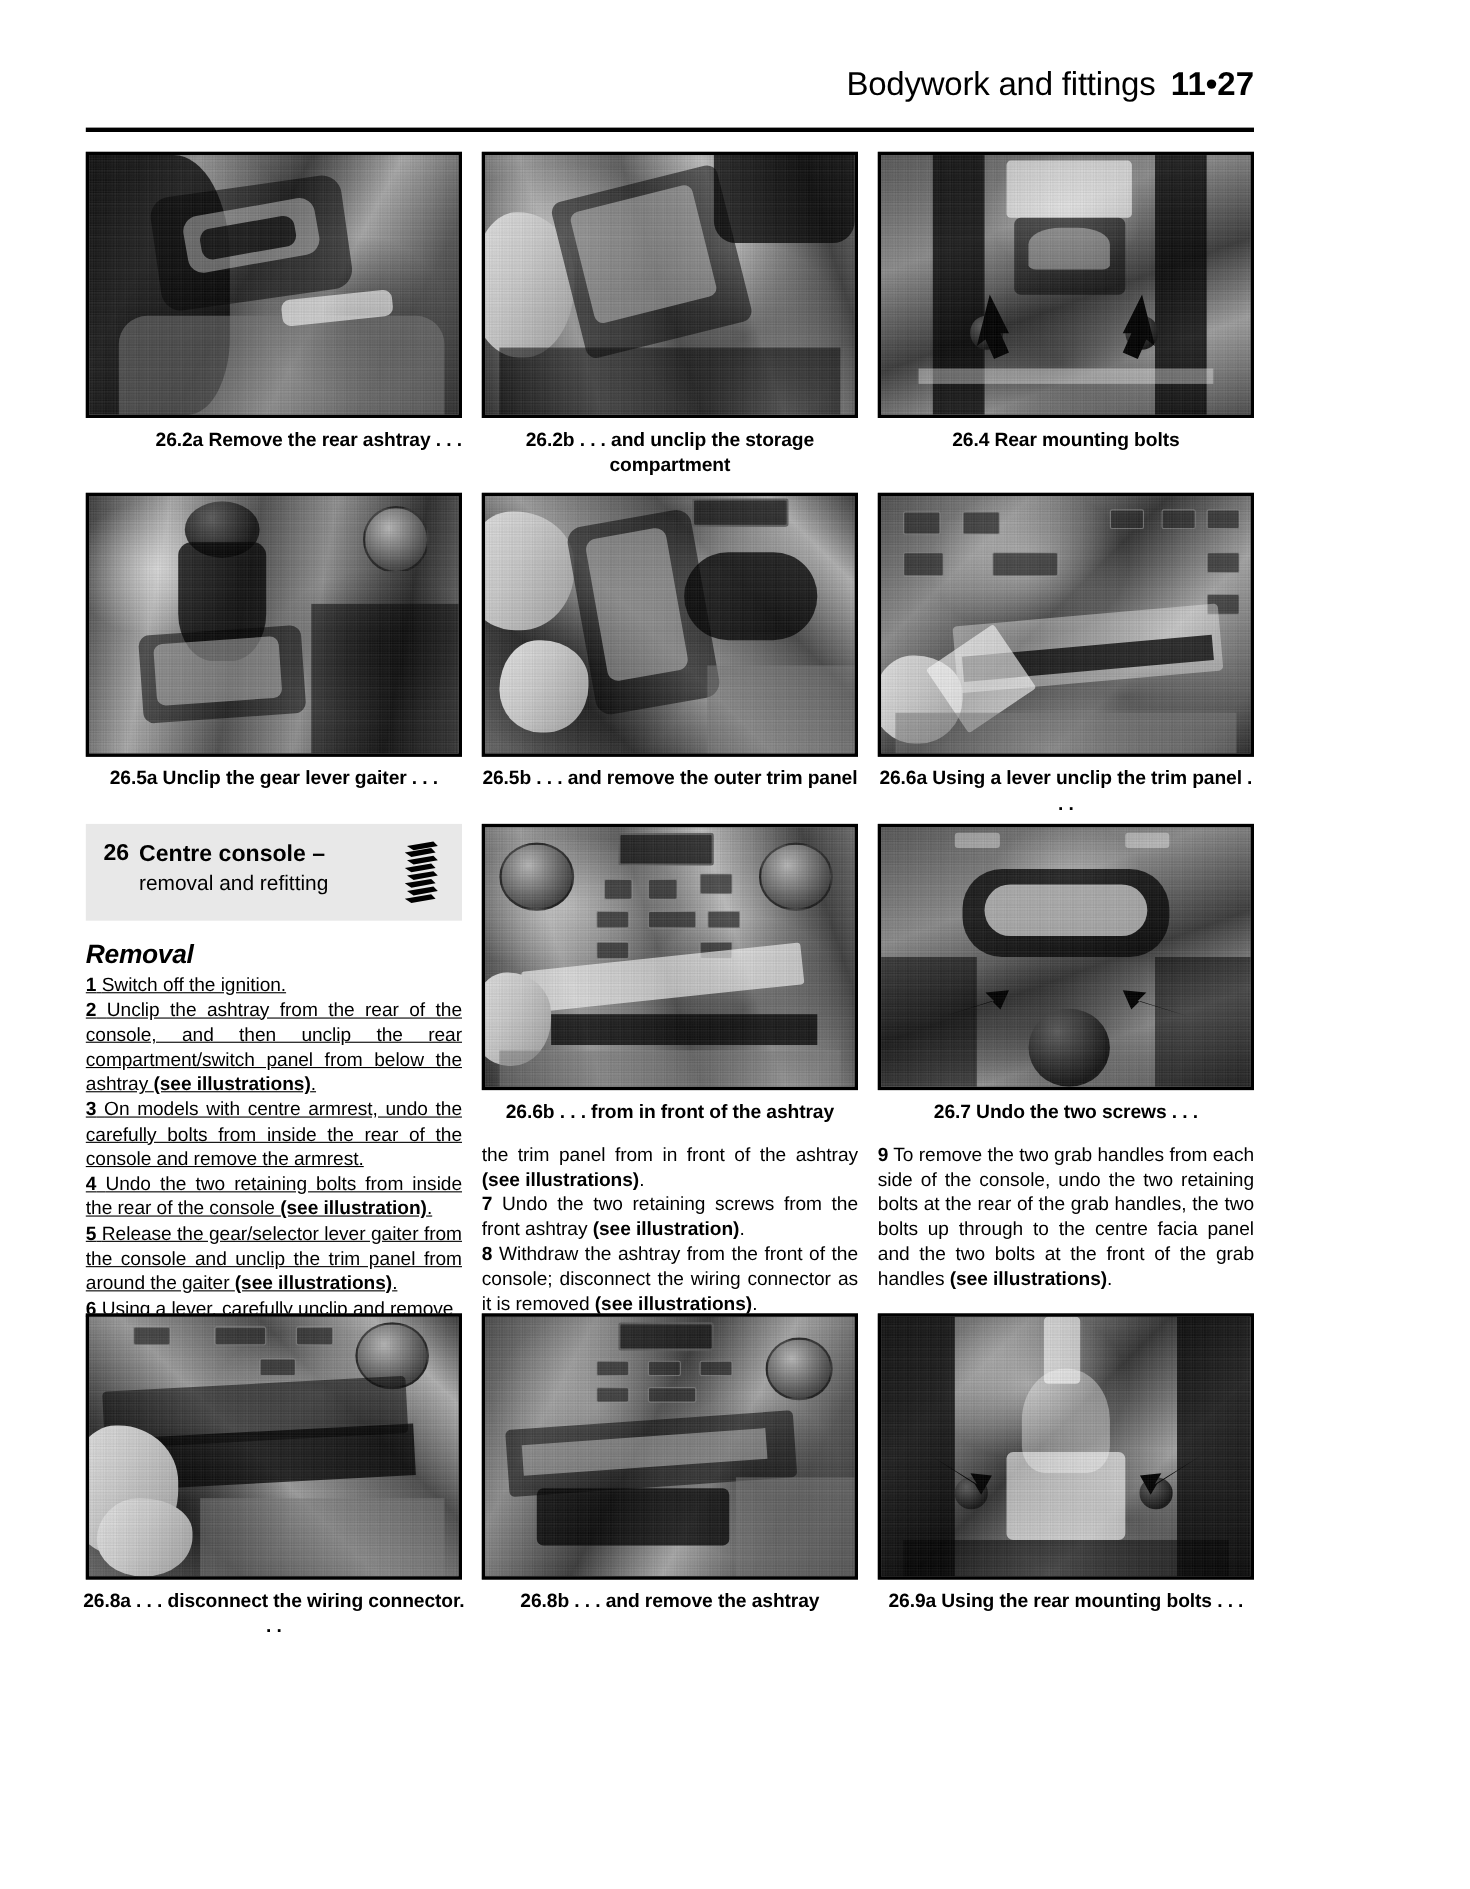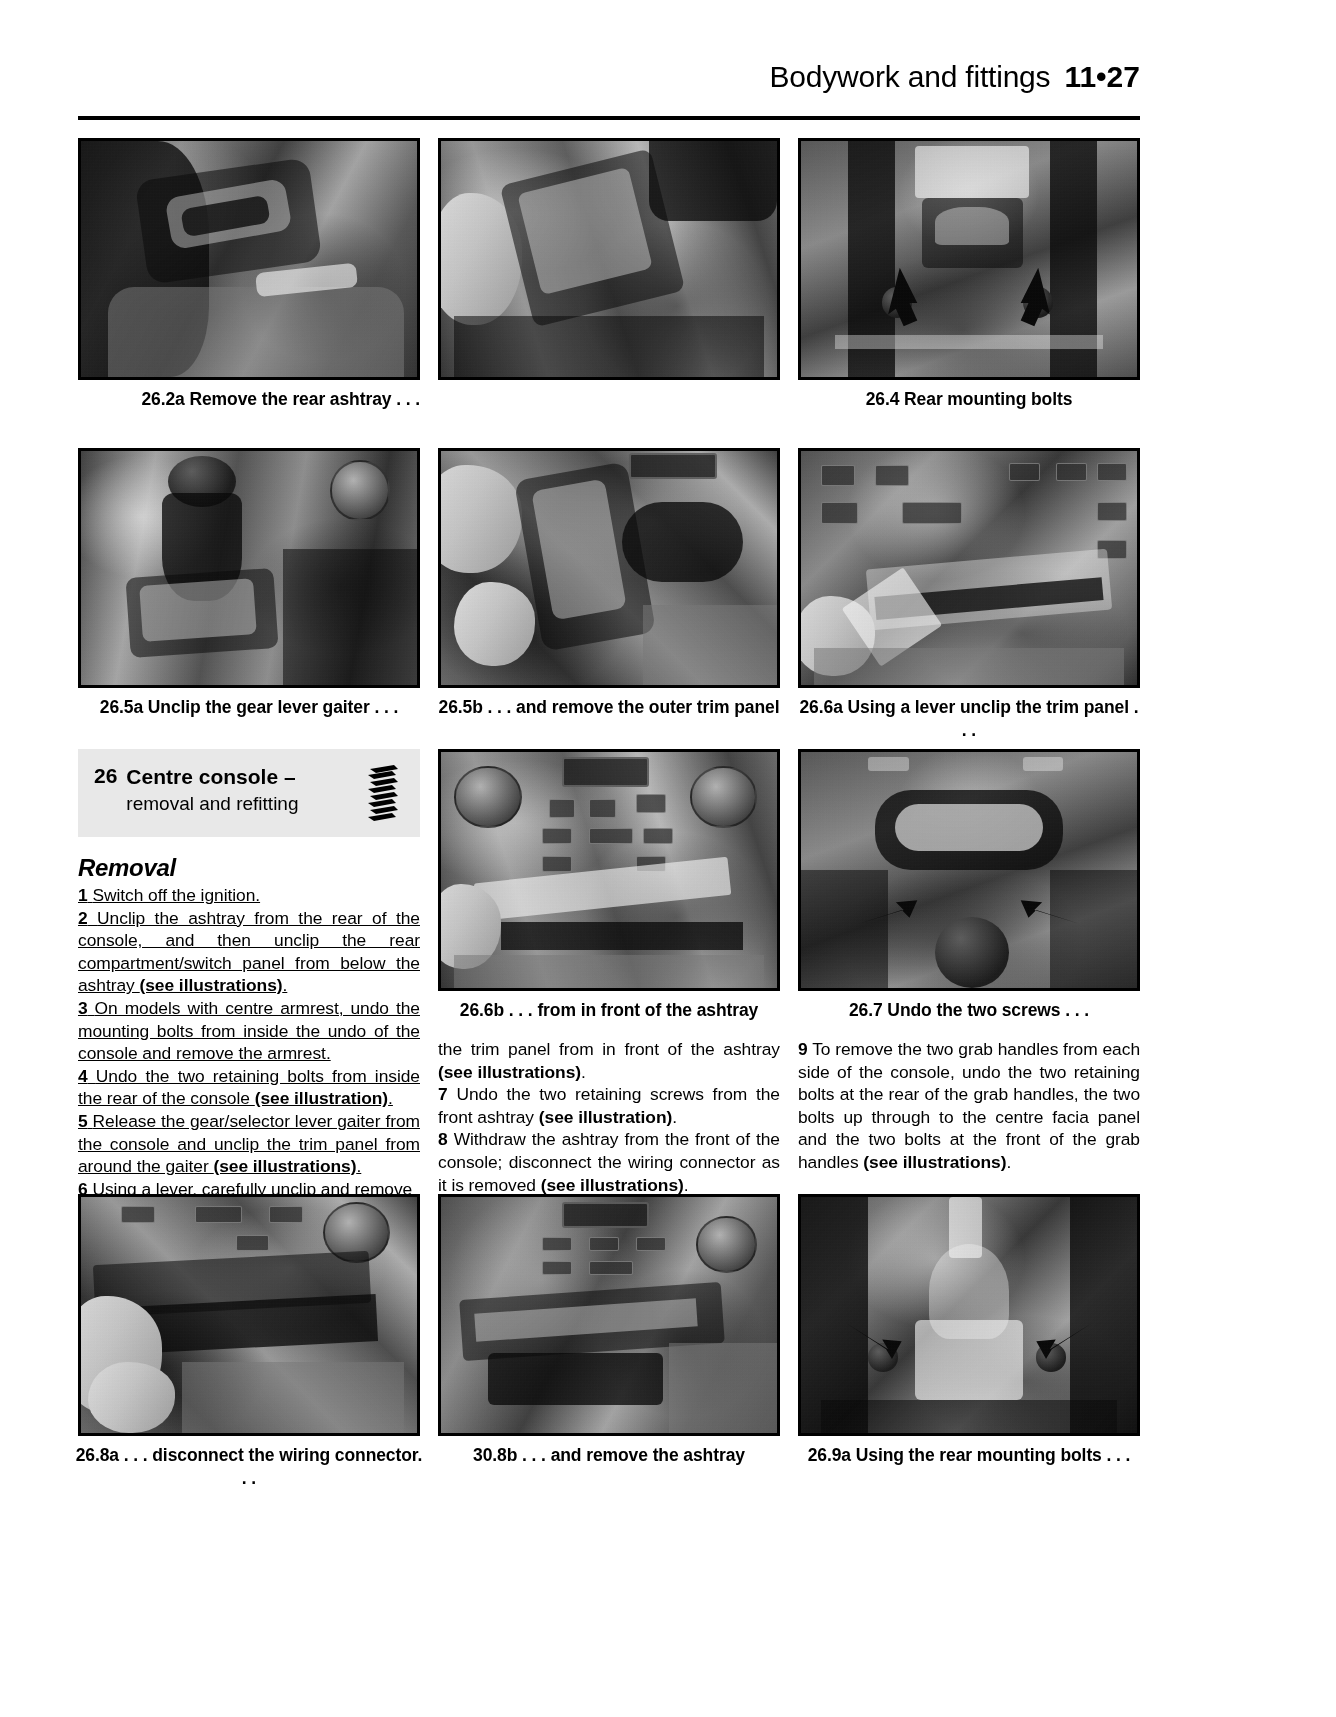--- a/index.html
+++ b/index.html
@@ -244,20 +244,21 @@
       <div class="sh sh-light" style="left:10%; top:82%; width:80%; height:6%;"></div>
       <svg class="arrow-svg" style="left:0; top:0; width:100%; height:100%;" viewBox="0 0 342 242">
         <polygon points="100,130 118,166 110,166 118,184 104,190 96,172 88,178" fill="#000"></polygon>
         <polygon points="242,130 224,166 232,166 224,184 238,190 246,172 254,178" fill="#000"></polygon>
       </svg>
       <div class="grain"></div>
     </div>
   </div>
 
   <div class="caption" style="left:78px; top:372px; width:342px;text-align:right;">26.2a  Remove the rear ashtray . . .</div>
+  <div class="caption" style="left:438px; top:372px; width:342px;">26.2b  . . . and unclip the storage compartment</div>
   <div class="caption" style="left:798px; top:372px; width:342px;">26.4  Rear mounting bolts</div>
 
   <div class="photo tex-d" style="left:78px; top:432px; width:342px; height:240px;">
     <div class="ph-inner">
       <div class="knob" style="left:26%; top:2%; width:20%; height:22%;"></div>
       <div class="sh sh-darker" style="left:24%; top:18%; width:24%; height:46%; border-radius:12px 12px 40% 40%;"></div>
       <div class="sh sh-dark" style="left:14%; top:52%; width:44%; height:34%; border-radius:10px; transform:rotate(-4deg);"></div>
       <div class="sh sh-light" style="left:18%; top:56%; width:34%; height:24%; border-radius:8px; transform:rotate(-4deg);"></div>
       <div class="dial" style="left:74%; top:4%; width:18%; height:26%;"></div>
       <div class="sh sh-dark" style="left:60%; top:42%; width:40%; height:58%;"></div>
@@ -328,21 +329,21 @@
     <p>
       <span class="step-n">1</span>
       <span>Switch off the ignition.</span>
     </p>
     <p>
       <span class="step-n">2</span>
       <span>Unclip the ashtray from the rear of the console, and then unclip the rear compartment/switch panel from below the ashtray </span><b>(see illustrations)</b><span>.</span>
     </p>
     <p>
       <span class="step-n">3</span>
-      <span>On models with centre armrest, undo the mounting bolts from inside the undo of the console and remove the armrest.</span>
+      <span>On models with centre armrest, undo the carefully bolts from inside the rear of the console and remove the armrest.</span>
     </p>
     <p>
       <span class="step-n">4</span>
       <span>Undo the two retaining bolts from inside the rear of the console </span><b>(see illustration)</b><span>.</span>
     </p>
     <p>
       <span class="step-n">5</span>
       <span>Release the gear/selector lever gaiter from the console and unclip the trim panel from around the gaiter </span><b>(see illustrations)</b><span>.</span>
     </p>
     <p style="text-align:left;">
@@ -457,16 +458,16 @@
       <div class="sh sh-dark" style="left:6%; top:86%; width:88%; height:14%;"></div>
       <svg class="arrow-svg" style="left:0; top:0; width:100%; height:100%;" viewBox="0 0 342 242">
         <polygon points="46,130 88,156 82,146 102,148 92,166 86,156" fill="#000"></polygon>
         <polygon points="296,130 254,156 260,146 240,148 250,166 256,156" fill="#000"></polygon>
       </svg>
       <div class="grain"></div>
     </div>
   </div>
 
   <div class="caption" style="left:72px; top:1428px; width:354px;">26.8a  . . . disconnect the wiring connector. . .</div>
-  <div class="caption" style="left:438px; top:1428px; width:342px;">30.8b  . . . and remove the ashtray</div>
+  <div class="caption" style="left:438px; top:1428px; width:342px;">26.8b  . . . and remove the ashtray</div>
   <div class="caption" style="left:792px; top:1428px; width:354px;">26.9a  Using the rear mounting bolts . . .</div>
 
 </div>
 
 </body></html>

